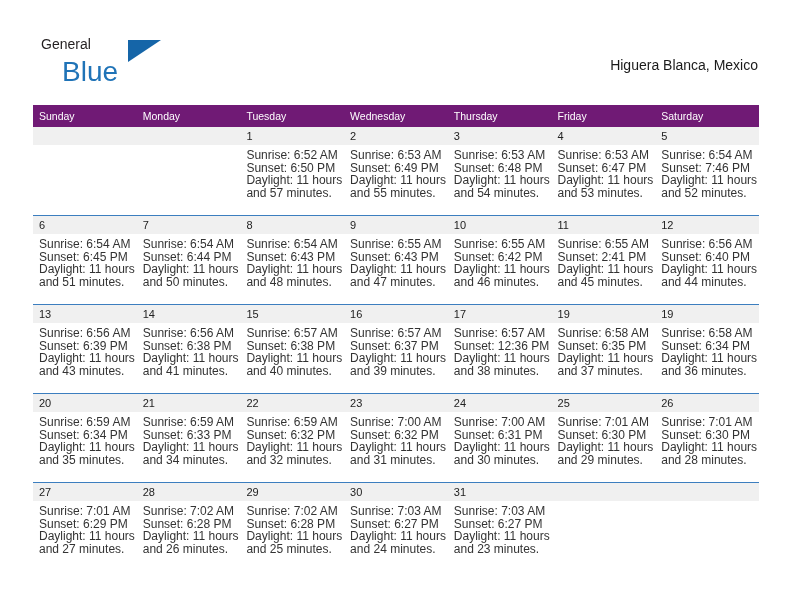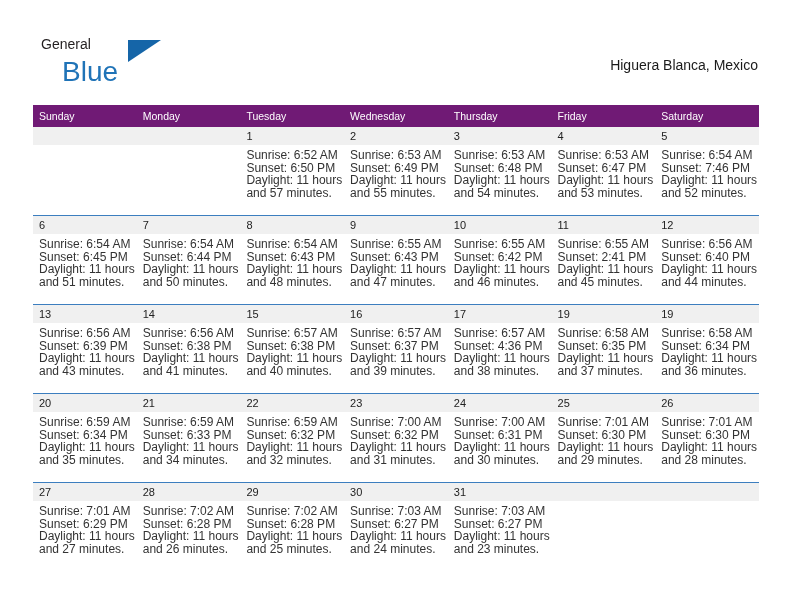--- a/index.html
+++ b/index.html
@@ -363,21 +363,21 @@
                 <div>Daylight: 11 hours</div>
                 <div>and 39 minutes.</div>
               </div>
             </div>
           </td>
           <td class="">
             <div class="cell-inner">
               <div class="daynum-band">17</div>
               <div class="cell-lines">
                 <div>Sunrise: 6:57 AM</div>
-                <div>Sunset: 4:36 PM</div>
+                <div>Sunset: 12:36 PM</div>
                 <div>Daylight: 11 hours</div>
                 <div>and 38 minutes.</div>
               </div>
             </div>
           </td>
           <td class="">
             <div class="cell-inner">
               <div class="daynum-band">19</div>
               <div class="cell-lines">
                 <div>Sunrise: 6:58 AM</div>

